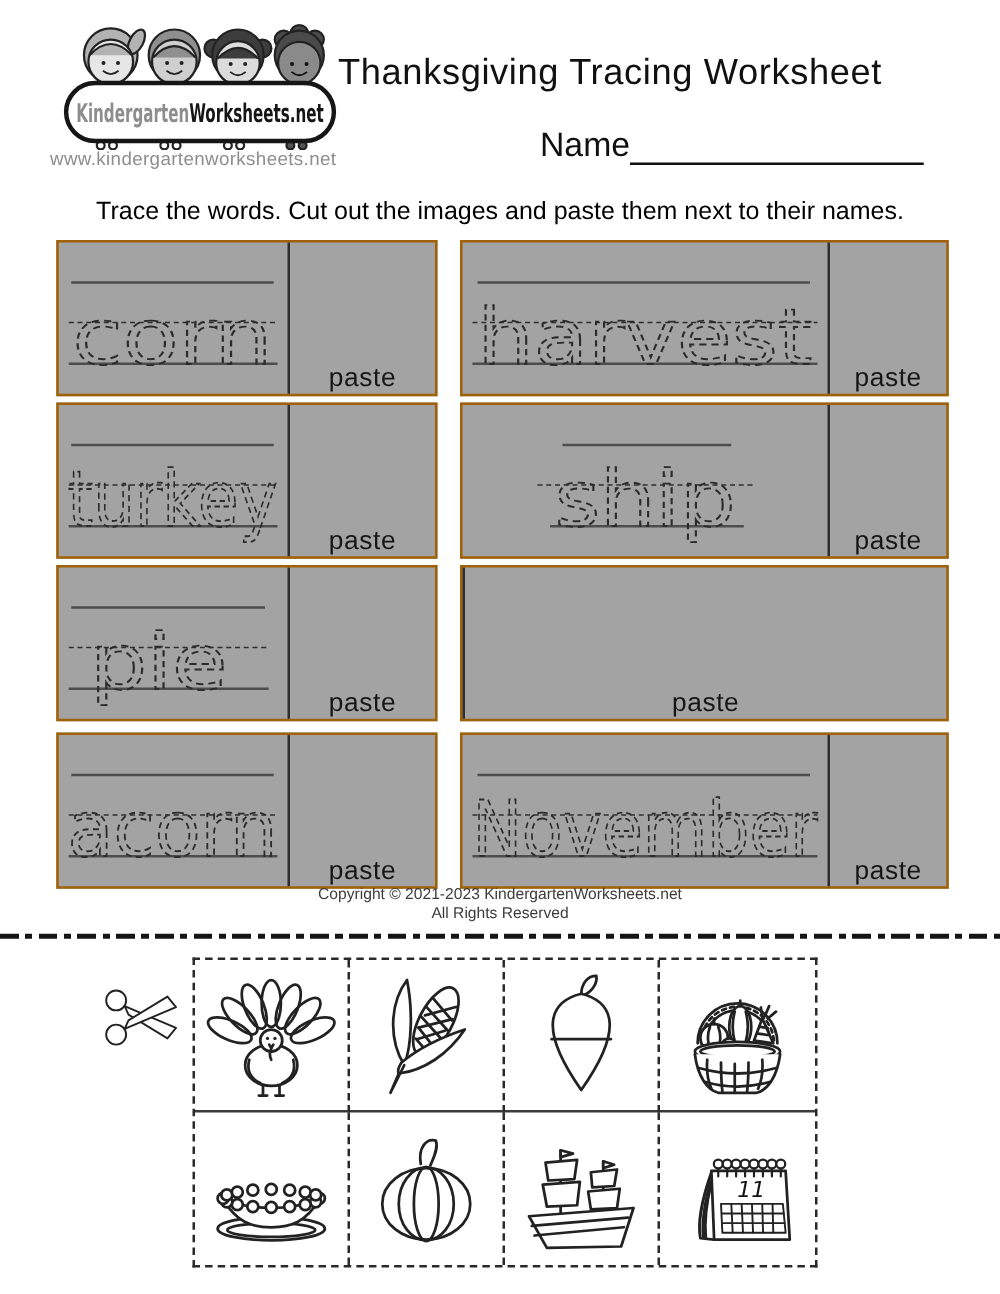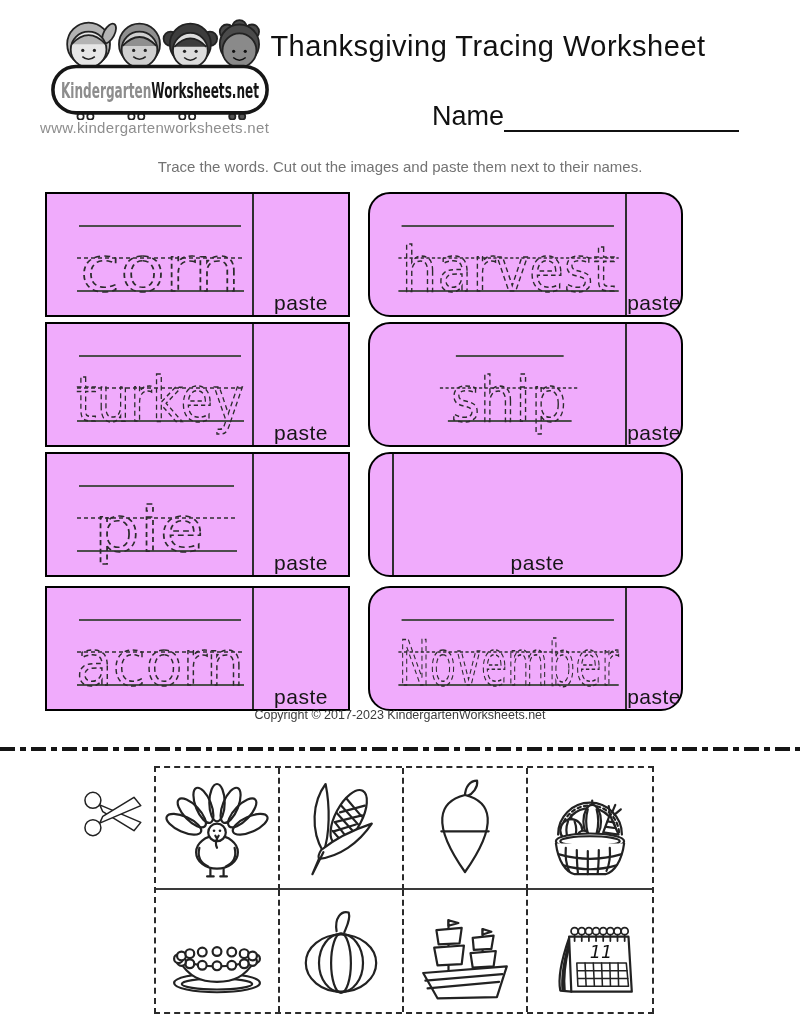--- a/index.html
+++ b/index.html
@@ -5,29 +5,29 @@
   html,body{margin:0;padding:0;background:#e8e8e8;}
   .page{
     position:relative;width:800px;height:1035px;background:#ffffff;
     font-family:"Liberation Sans",sans-serif;color:#161616;overflow:hidden;
     margin:0 auto;
   }
   
   .logo-wrap{position:absolute;left:36px;top:12px;width:248px;height:108px;}
   .logo-url{position:absolute;left:40px;top:119px;font-size:15px;color:#8e8e8e;letter-spacing:.3px;}
   .title-block{position:absolute;left:250px;top:30px;width:476px;text-align:center;}
-  .title-block h1{margin:0;font-size:29px;font-weight:400;letter-spacing:.5px;color:#111;}
+  .title-block h1{margin:12px;font-size:29px;font-weight:400;letter-spacing:.5px;color:#111;}
   .name-row{position:absolute;left:432px;top:100px;display:flex;align-items:flex-end;font-size:27px;color:#111;}
   .name-line{display:inline-block;width:235px;height:30px;border-bottom:2px solid #111;}
-  .instruction{position:absolute;left:0;top:158px;width:800px;margin:0;text-align:center;font-size:15px;color:#737373;}
+  .instruction{position:absolute;left:0;top:158px;width:800px;margin:0;text-align:center;font-size:20px;color:#000000;}
   
   .word-grid{position:absolute;left:45px;top:192px;width:715px;height:516px;}
-  .word-box{position:absolute;height:125px;border:2px solid #000000;display:flex;box-sizing:border-box;background:#f0abfc;padding-left:22px;}
+  .word-box{position:absolute;height:125px;border:2px solid #a16207;display:flex;box-sizing:border-box;background:#a3a3a3;}
   .word-box.col-l{left:0;width:305px;}
-  .word-box.col-r{left:323px;width:315px;border-radius:22px;}
+  .word-box.col-r{left:323px;width:391px;}
   .row-0{top:0;} .row-1{top:130px;} .row-2{top:260px;} .row-3{top:394px;}
   .trace-cell{height:100%;}
   .col-l .trace-cell{width:183px;}
   .col-r .trace-cell{width:292px;}
   .trace-cell svg{display:block;width:100%;height:100%;}
   .paste-cell{flex:1;border-left:2px solid #2e2e2e;display:flex;align-items:flex-end;justify-content:center;}
   .paste-cell span{font-size:21px;letter-spacing:.5px;color:#161616;}
   .wline{stroke:#4d4d4d;stroke-width:2;}
   .wline-mid{stroke:#2f2f2f;stroke-width:1.3;stroke-dasharray:4 3;}
   .trace-text{
@@ -233,21 +233,22 @@
           <text class="trace-text" x="146" y="97" text-anchor="middle" textLength="276" lengthAdjust="spacingAndGlyphs">November</text>
         </svg>
       </div>
       <div class="paste-cell">
           <span>paste</span>
         </div>
     </div>
   </div>
 
   <div class="copyright">
-    <div>Copyright © 2017-2023 KindergartenWorksheets.net</div>
+    <div>Copyright © 2021-2023 KindergartenWorksheets.net</div>
+    <div>All Rights Reserved</div>
   </div>
 
   <div class="cut-line"></div>
 
   <div class="scissors">
     <svg viewBox="0 0 100 100" class="art" stroke-width="3">
       <circle cx="17" cy="32" r="10.5"></circle>
       <circle cx="17" cy="68" r="10.5"></circle>
       <path d="M26,38 L80,61 L71,72 L30,47 Z" fill="#fff"></path>
       <path d="M26,62 L80,39 L71,28 L30,53 Z" fill="#fff"></path>

